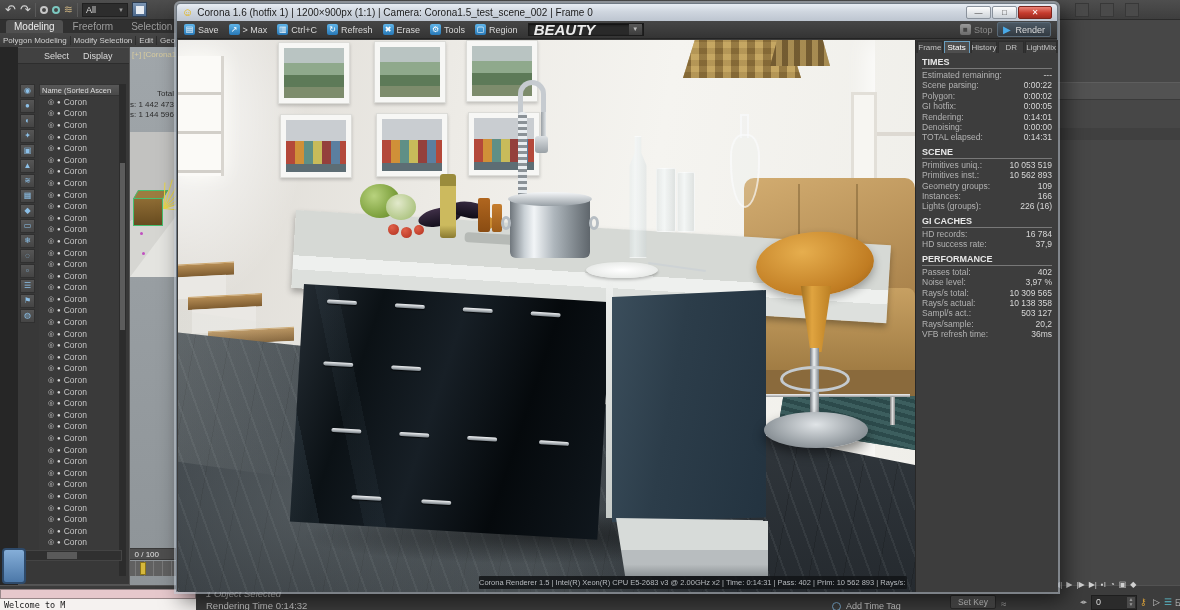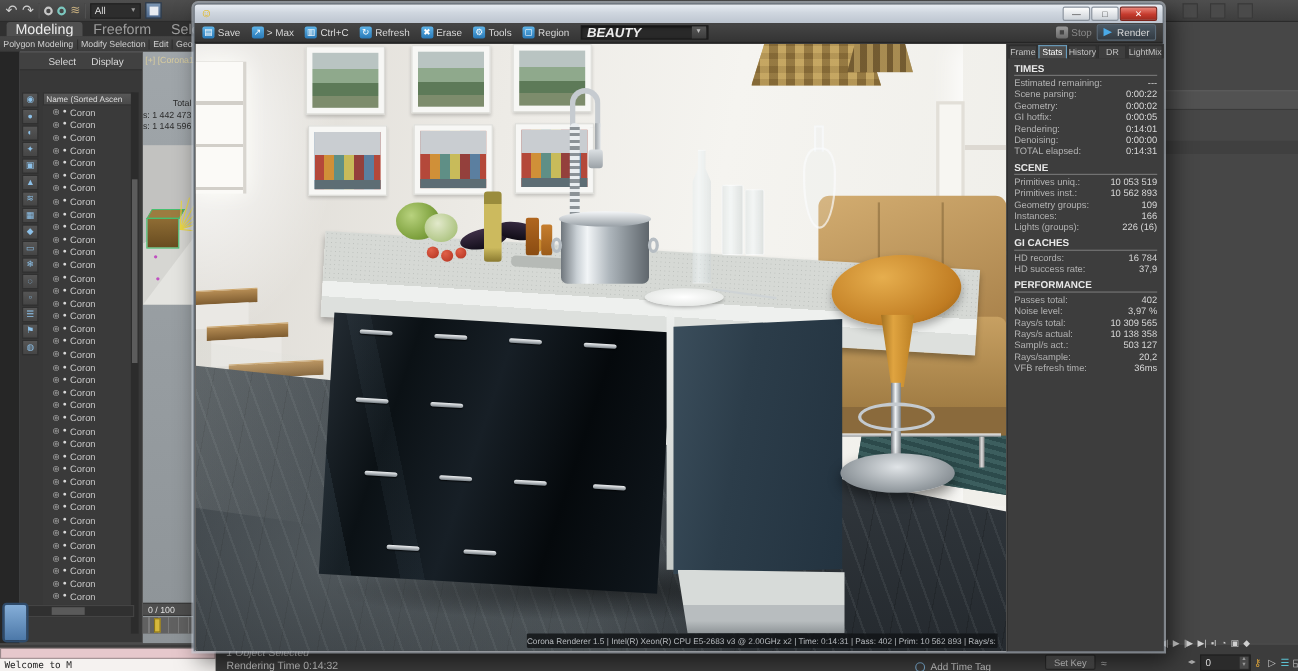--- a/index.html
+++ b/index.html
@@ -18,21 +18,21 @@
   .wavy{color:#c8b080;font-size:11px;}
   .mini-combo{width:46px;height:14px;background:#2d2d2d;border:1px solid #202020;color:#ddd;
     font-size:9px;display:flex;align-items:center;gap:2px;padding:0 3px;}
   .mini-combo .arr{margin-left:auto;font-size:6px;color:#999;}
   .sq-btn{width:15px;height:15px;background:linear-gradient(#7c96b4,#4c688c);border:1px solid #2c3c50;
     display:flex;align-items:center;justify-content:center;}
   .sq-btn i{width:8px;height:8px;background:#e8ecf2;display:block;}
   .mt-ghost{position:absolute;top:3px;width:14px;height:14px;background:#4a4a4a;border:1px solid #383838;}
 
   .ribbon1{left:0;top:20px;width:176px;height:13px;background:#303030;display:flex;gap:2px;padding-left:6px;}
-  .rtab{font-size:13px;color:#9c9c9c;padding:0 8px;line-height:13px;}
+  .rtab{font-size:10px;color:#9c9c9c;padding:0 8px;line-height:13px;}
   .rtab.active{background:#505050;color:#ececec;border-radius:3px 3px 0 0;}
   .ribbon2{left:0;top:33px;width:176px;height:14px;background:linear-gradient(#464646,#3b3b3b);
     display:flex;align-items:center;font-size:8px;color:#d0d0d0;}
   .ribbon2 span{padding:0 3px;border-right:1px solid #2e2e2e;white-space:nowrap;}
 
   .left-strip{left:0;top:47px;width:18px;height:538px;background:#262626;}
   .cmd-panel{left:1058px;top:20px;width:122px;height:590px;background:#474747;}
   .cmd-band1{left:0;top:62px;width:122px;height:18px;background:#525252;border-top:1px solid #5e5e5e;border-bottom:1px solid #3a3a3a;}
   .cmd-band2{left:0;top:108px;width:122px;height:12px;background:#404040;}
 
@@ -102,21 +102,21 @@
     font-size:8px;color:#333;display:flex;align-items:center;justify-content:center;line-height:8px;}
   .win-close{width:34px;background:linear-gradient(#ea8478,#c53b2e 55%,#9e2a1f);color:#fff;border-color:#7c241c;}
   .vfb-toolbar{height:18px;background:linear-gradient(#464646,#343434);display:flex;align-items:center;
     padding:0 4px;border-bottom:1px solid #242424;}
   .tb-group{display:flex;gap:2px;}
   .tb-btn{display:flex;align-items:center;gap:3px;padding:1px 5px 1px 3px;font-size:9px;color:#d8d8d8;}
   .tb-ico{width:11px;height:11px;background:linear-gradient(#5fb5ea,#2878b6);border-radius:2px;color:#fff;
     font-size:8px;line-height:11px;text-align:center;flex:none;}
   .tb-combo{width:116px;height:13px;background:#292929;border:1px solid #1b1b1b;box-shadow:inset 0 1px 2px #101010;
     display:flex;align-items:center;margin-left:5px;}
-  .tb-combo .lbl{flex:1;font-size:12px;font-weight:bold;font-style:italic;color:#ececec;padding-left:5px;}
+  .tb-combo .lbl{flex:1;font-size:15px;font-weight:bold;font-style:italic;color:#ececec;padding-left:5px;}
   .tb-combo .arr{width:13px;height:11px;background:linear-gradient(#585858,#3c3c3c);color:#bdbdbd;
     font-size:6px;text-align:center;line-height:11px;margin-right:1px;}
   .tb-spacer{flex:1;}
   .tb-stop{color:#8a8a8a;}
   .tb-stop .tb-ico{background:linear-gradient(#9a9a9a,#6a6a6a);color:#444;}
   .tb-render{border:1px solid #5a6a78;border-radius:2px;background:linear-gradient(#4b5863,#323a42);margin-right:2px;}
   .tb-render .tb-ico{background:transparent;color:#4aaae8;font-size:10px;}
   .vfb-body{position:absolute;top:36px;left:1px;width:880px;height:552px;display:flex;}
   .vfb-side{width:143px;background:#3d3d3d;border-left:1px solid #282828;position:relative;}
   .vfb-tabs{display:flex;height:13px;background:#323232;gap:1px;padding:1px 1px 0;}
@@ -594,20 +594,21 @@
     </div>
     <div class="corner-ico" style="left:1140px;color:#d8a038;">⚷</div>
     <div class="corner-ico" style="left:1153px;color:#c8c8c8;">▷</div>
     <div class="corner-ico" style="left:1164px;color:#5bbfcf;">☰</div>
     <div class="corner-ico" style="left:1175px;color:#c8c8c8;">◱</div>
   </div>
 
   <div class="abs vfb">
     <div class="vfb-titlebar">
       <span class="smiley">☺</span>
+      <span class="vfb-title">Corona 1.6 (hotfix 1) | 1200×900px (1:1) | Camera: Corona1.5_test_scene_002 | Frame 0</span>
       <div class="win-btns">
         <div class="win-btn">—</div>
         <div class="win-btn">□</div>
         <div class="win-btn win-close">✕</div>
       </div>
     </div>
     <div class="vfb-toolbar">
       <div class="tb-group">
 
           <div class="tb-btn">
@@ -796,21 +797,21 @@
 
         <div class="srow">
               <span>Estimated remaining:</span>
               <span class="val">---</span>
             </div>
             <div class="srow">
               <span>Scene parsing:</span>
               <span class="val">0:00:22</span>
             </div>
             <div class="srow">
-              <span>Geometry:</span>
+              <span>Polygon:</span>
               <span class="val">0:00:02</span>
             </div>
             <div class="srow">
               <span>GI hotfix:</span>
               <span class="val">0:00:05</span>
             </div>
             <div class="srow">
               <span>Rendering:</span>
               <span class="val">0:14:01</span>
             </div>

